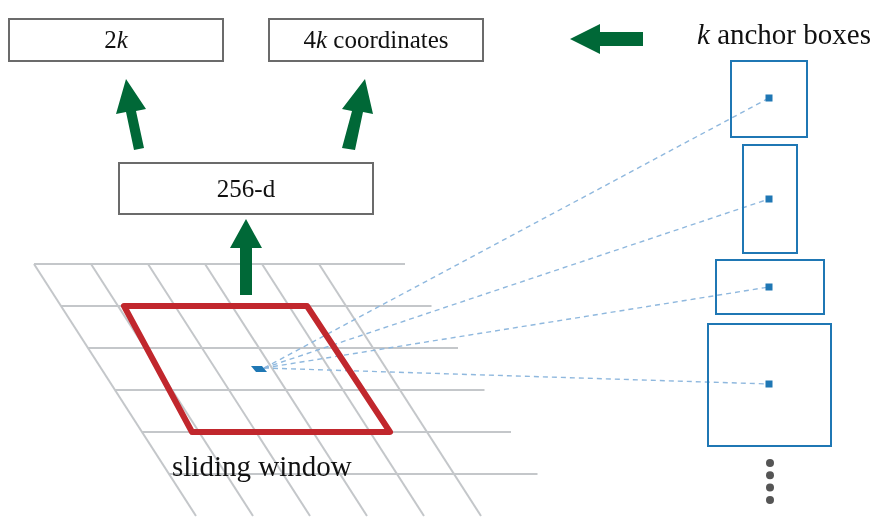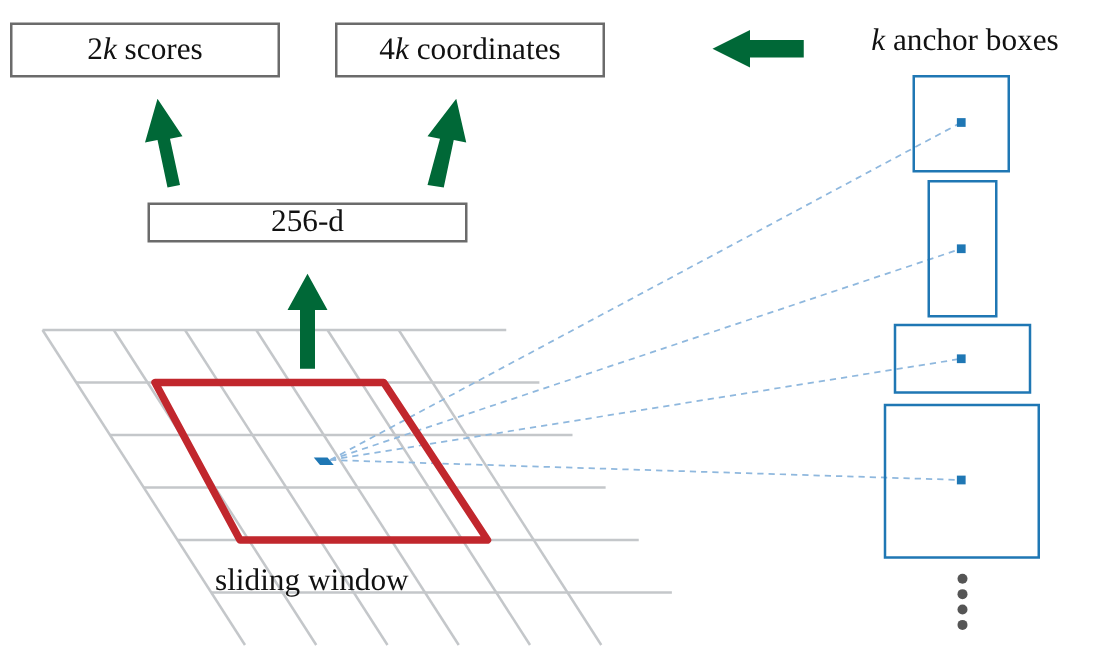--- a/index.html
+++ b/index.html
@@ -2,21 +2,21 @@
 <html><head>
   <meta charset="utf-8">
   <style>
     html, body { margin: 0; padding: 0; background: #ffffff; }
     body { width: 877px; height: 528px; position: relative; overflow: hidden;
            font-family: "Liberation Serif", "DejaVu Serif", serif; color: #111; }
     #stage { position: absolute; left: 0; top: 0; width: 877px; height: 528px; }
     .box { position: absolute; border: 2px solid #6b6b6b; background: #fff;
            display: flex; align-items: center; justify-content: center;
            font-size: 25px; box-sizing: border-box; }
-    .lbl { position: absolute; font-size: 25px; white-space: nowrap; line-height: 1; }
+    .lbl { position: absolute; font-size: 29px; white-space: nowrap; line-height: 1; }
     .it { font-style: italic; }
   </style>
 </head>
 <body>
 
 <div id="stage">
 
   <svg id="svg" width="877" height="528" viewBox="0 0 877 528" style="position:absolute;left:0;top:0">
     <g id="grid">
         <line x1="34" y1="264" x2="405" y2="264" stroke="#c4c7ca" stroke-width="2"></line>
@@ -59,30 +59,29 @@
 
     <polygon class="arrow" points="240,295 240,248 230,248 246,219 262,248 252,248 252,295" fill="#006837"></polygon>
     <polygon class="arrow" points="134,150 126,112 116,114 126,79 146,109 136,111 144,148" fill="#006837"></polygon>
     <polygon class="arrow" points="342,148 352,111 342,109 365,79 373,114 363,112 355,150" fill="#006837"></polygon>
     <polygon class="arrow" points="643,32 600,32 600,24 570,39 600,54 600,46 643,46" fill="#006837"></polygon>
   </svg>
 
   <div class="box" style="left:8px;top:18px;width:216px;height:44px">
     <span>2</span>
       <span class="it">k</span>
-      <span style="white-space:pre"> scores</span>
   </div>
   <div class="box" style="left:268px;top:18px;width:216px;height:44px">
     <span>4</span>
       <span class="it">k</span>
       <span style="white-space:pre"> coordinates</span>
   </div>
 
 
-  <div class="box" style="left:118px;top:162px;width:256px;height:32px">
+  <div class="box" style="left:118px;top:162px;width:256px;height:53px">
     <span>256-d</span>
   </div>
 
   <div class="lbl" style="left:697px;top:20px">
     <span class="it">k</span><span style="white-space:pre"> anchor boxes</span>
   </div>
 
   <div class="lbl" style="left:172px;top:452px">sliding window</div>
 </div>
 

